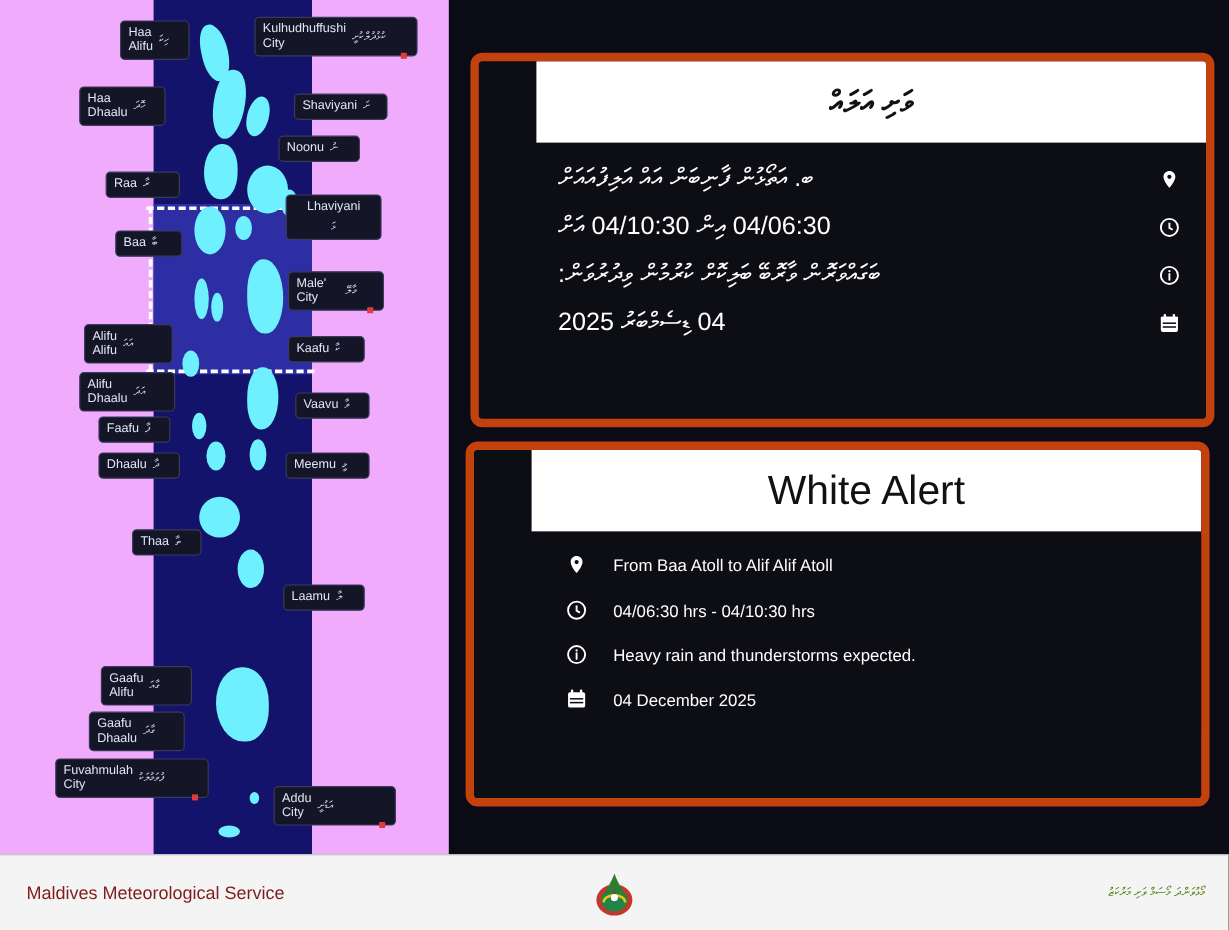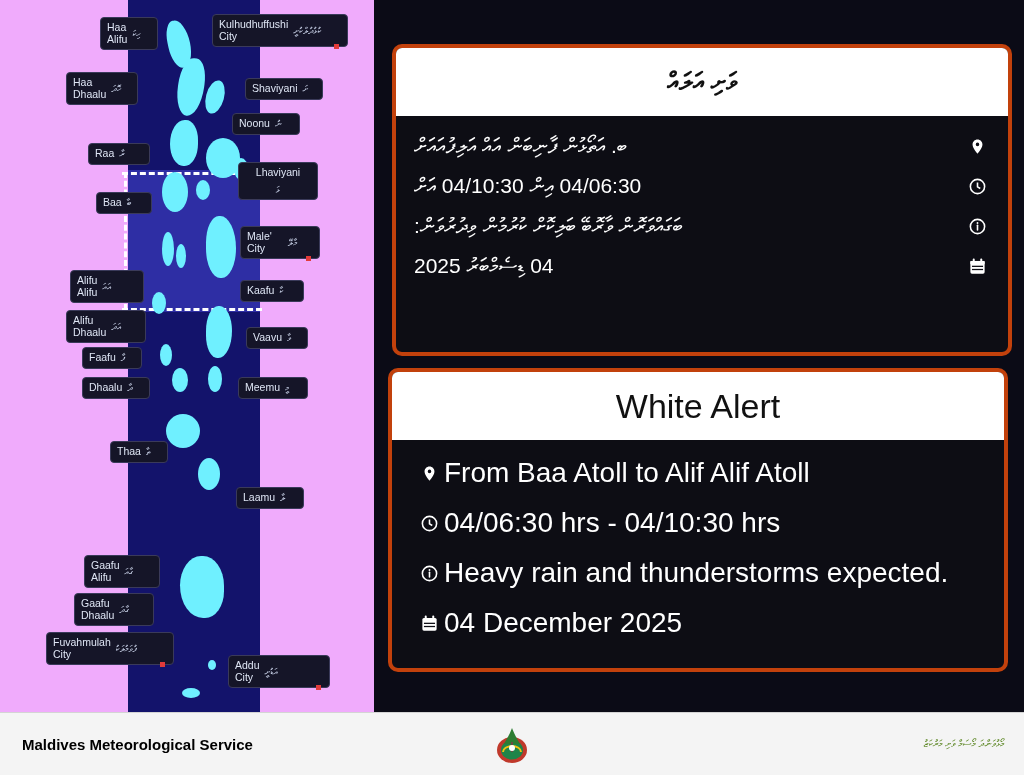--- a/index.html
+++ b/index.html
@@ -70,21 +70,22 @@
     background: #e23b3b;
     bottom: -3px; right: 8px;
   }
 
   
   .card {
     position: absolute;
     border-radius: 10px;
     overflow: hidden;
     background: #0d0d14;
-    border: 4px solid #c2410c;
+    border: 7px solid #c2410c;
+    padding-left: 48px;
   }
   .card-head {
     background: #ffffff;
     color: #111;
     text-align: center;
     font-weight: 600;
   }
   .card-body { background: #0d0d14; }
 
   .row {
@@ -120,44 +121,44 @@
     width: 620px; height: 304px;
   }
   #card-en .card-head {
     height: 68px;
     display: flex; align-items: center; justify-content: center;
     font-size: 34px;
     font-weight: 400;
   }
   #card-en .card-body { padding: 8px 24px; }
   .row-ltr {
-    gap: 2px;
+    gap: 18px;
     padding: 9px 0;
-    font-size: 28px;
+    font-size: 14px;
   }
   .icon-box {
     width: 26px; min-width: 26px;
     display: flex; align-items: center; justify-content: center;
     color: #ffffff;
   }
   .icon-box svg { display: block; }
 
   
   .footer {
     position: absolute;
     left: 0; top: 712px;
     width: 1024px; height: 63px;
     background: #f4f4f4;
     border-top: 1px solid #d4d4d4;
     display: flex;
     align-items: center;
   }
   .footer-left {
     position: absolute; left: 22px;
-    color: #000000; font-size: 15px; font-weight: bold;
+    color: #7f1d1d; font-size: 15px; font-weight: normal;
   }
   .footer-right {
     position: absolute; right: 20px;
     color: #4d7c0f; font-size: 10px; direction: rtl;
   }
   .crest {
     position: absolute; left: 50%; transform: translateX(-50%);
     width: 38px; height: 40px;
     display: flex; align-items: flex-end; justify-content: center;
   }

